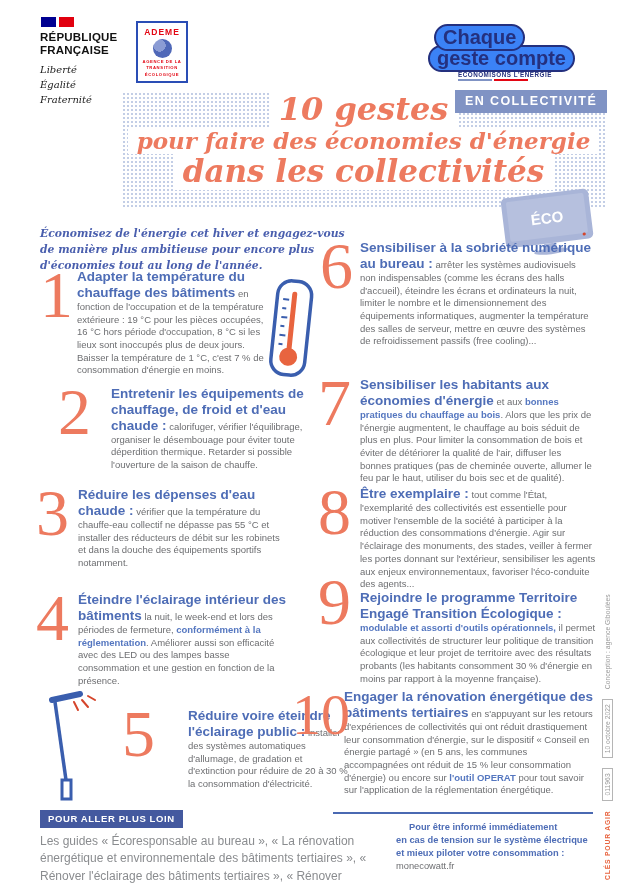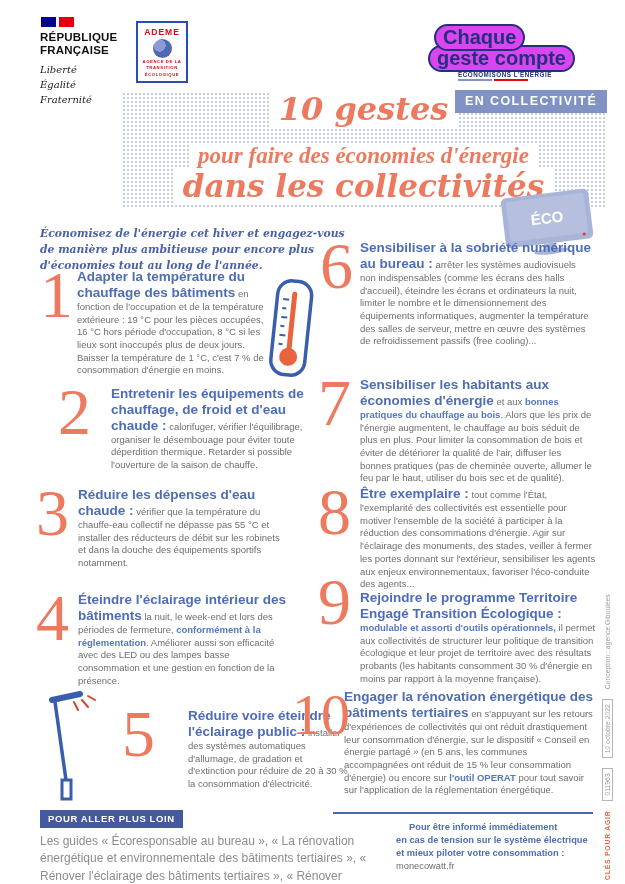--- a/index.html
+++ b/index.html
@@ -24,36 +24,36 @@
   #rf-motto{margin-top:5px;font-family:"DejaVu Serif",serif;font-style:italic;font-size:10px;line-height:1.5;color:#222;}
 
   #ademe-box{position:absolute;left:136px;top:21px;width:52px;height:62px;border:2px solid #2a4db5;background:#fff;
     display:flex;flex-direction:column;align-items:center;justify-content:space-between;padding:4px 1px 3px;}
   #ademe-name{color:#e30613;font-weight:700;font-size:8.5px;letter-spacing:1px;}
   #ademe-globe{width:19px;height:19px;border-radius:50%;
     background:radial-gradient(circle at 35% 35%, #8b9cd4 0 34%, #4f68b8 35%);}
   #ademe-tagline{color:#e30613;font-weight:700;font-size:4.2px;letter-spacing:.6px;text-align:center;line-height:1.5;white-space:pre-line;}
 
   #cgc-logo{position:absolute;left:428px;top:24px;width:170px;}
-  .bub{display:inline-block;border:2.5px solid var(--navy);border-radius:14px;background:#d946ef;
+  .bub{display:inline-block;border:2.5px solid var(--navy);border-radius:14px;background:#3b82f6;
     padding:0 7px 1px;font-weight:700;color:var(--navy);font-size:20px;line-height:1.1;}
   #cgc-l1{margin-left:6px;position:relative;z-index:1;}
   #cgc-l2{margin-top:-7px;}
   #cgc-tag{margin:-1px 0 0 30px;color:var(--navy);font-weight:700;font-size:6.3px;letter-spacing:.5px;}
   #cgc-bars{display:flex;gap:2px;margin:1px 0 0 30px;}
   #cgc-bars .bar-b{width:34px;height:2px;background:#8093c4;}
   #cgc-bars .bar-r{width:34px;height:2px;background:#e30613;}
 
   
   #title-zone{position:absolute;left:122px;top:92px;width:483px;height:115px;
     background-image:radial-gradient(#c3cee6 1px, transparent 1px);background-size:4px 4px;text-align:center;}
   .tline{display:inline-block;background:#fff;padding:0 9px;color:var(--coral);
     font-family:"DejaVu Serif",serif;font-style:italic;font-weight:700;}
   #t1{font-size:32px;line-height:1.05;margin-top:1px;}
-  #t2{font-size:23px;line-height:1.15;margin-top:16px;font-family:Liberation Serif, serif;}
+  #t2{font-size:23px;line-height:1.15;margin-top:1px;}
   #t3{font-size:31px;line-height:1.15;}
   #coll-badge{position:absolute;left:455px;top:90px;background:var(--steel);color:#fff;font-weight:700;
     font-size:12.5px;letter-spacing:1.4px;padding:4px 10px 5px;z-index:2;}
 
   
   #intro{position:absolute;left:40px;top:226px;width:310px;font-family:"DejaVu Serif",serif;
     font-style:italic;font-weight:700;font-size:10.8px;line-height:1.5;color:#4a5fae;white-space:pre-line;}
   #eco-monitor{position:absolute;left:503px;top:192px;transform:rotate(-7deg);}
 
   

